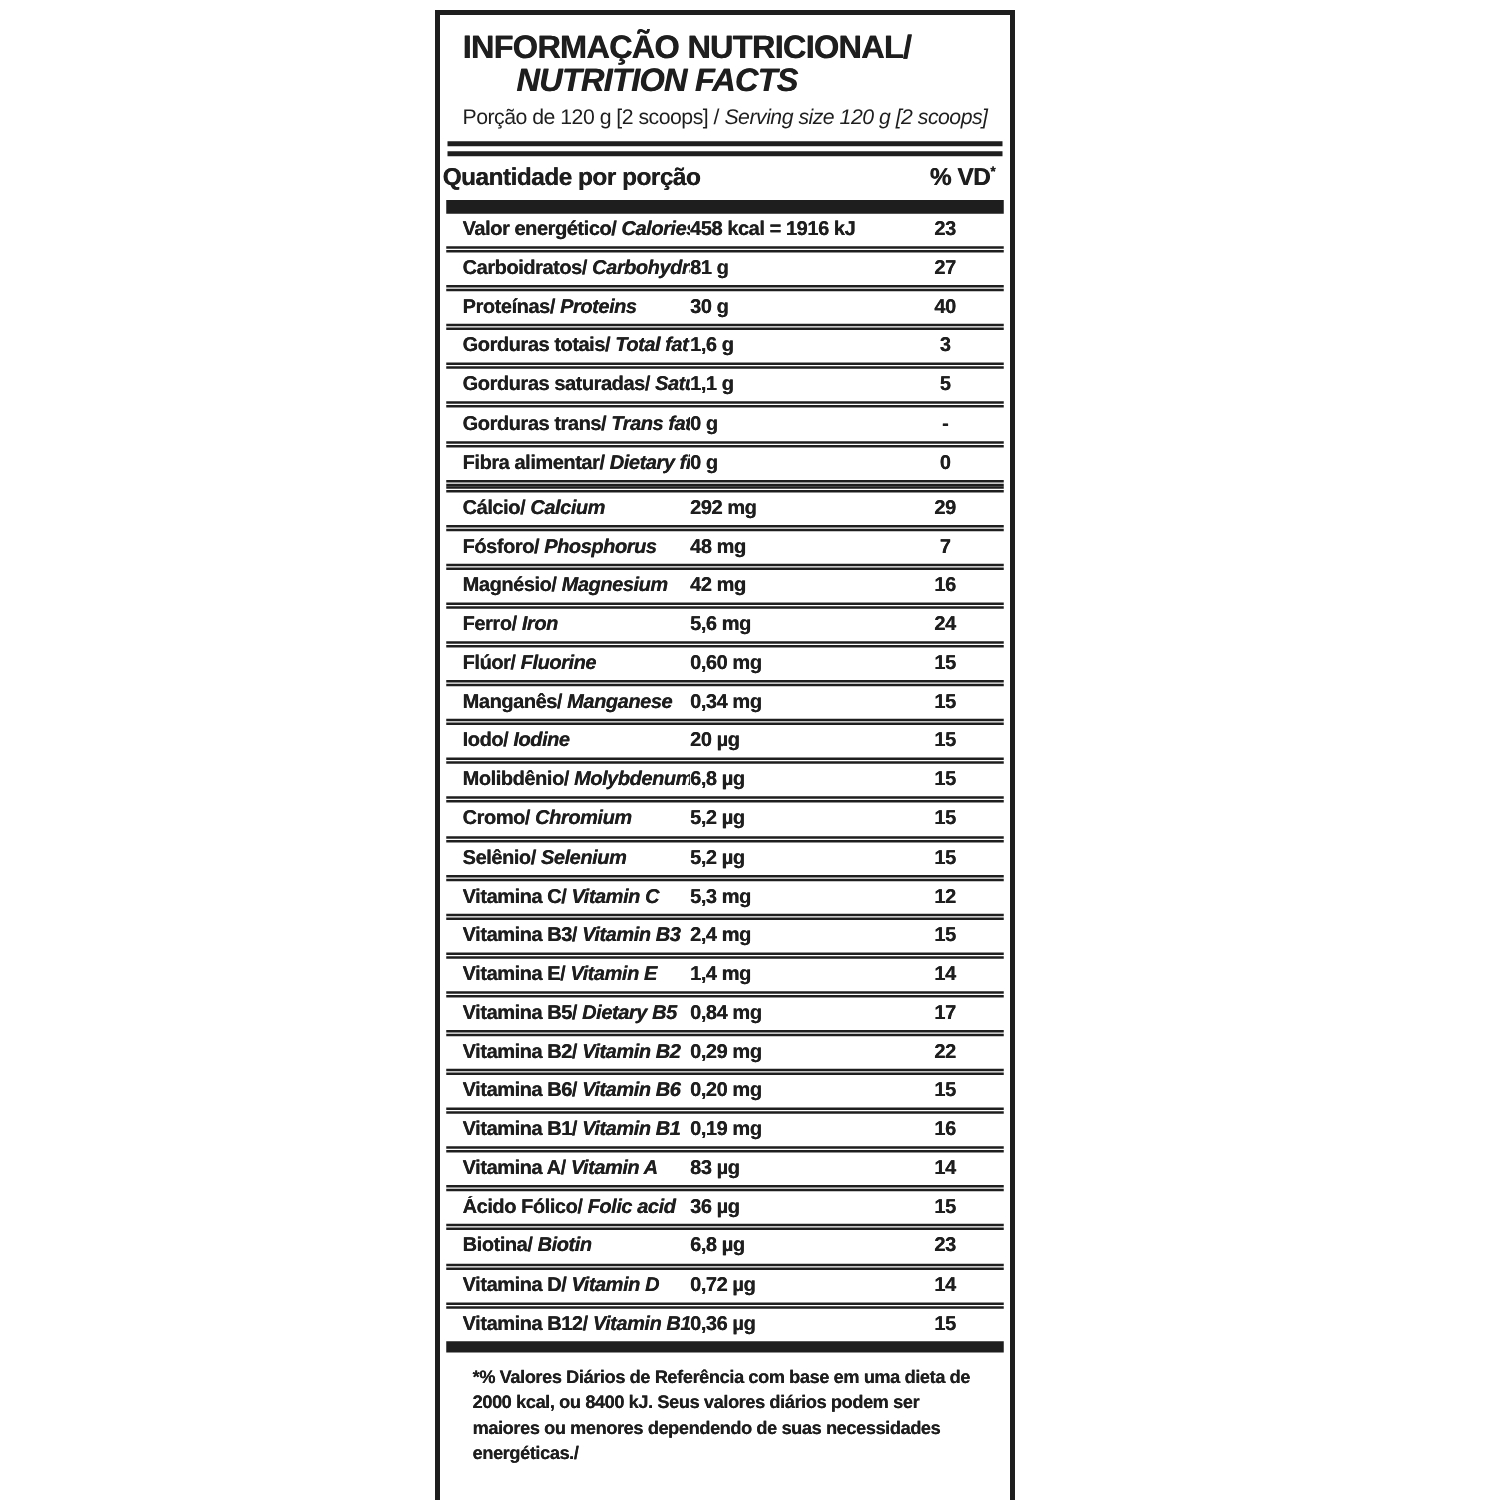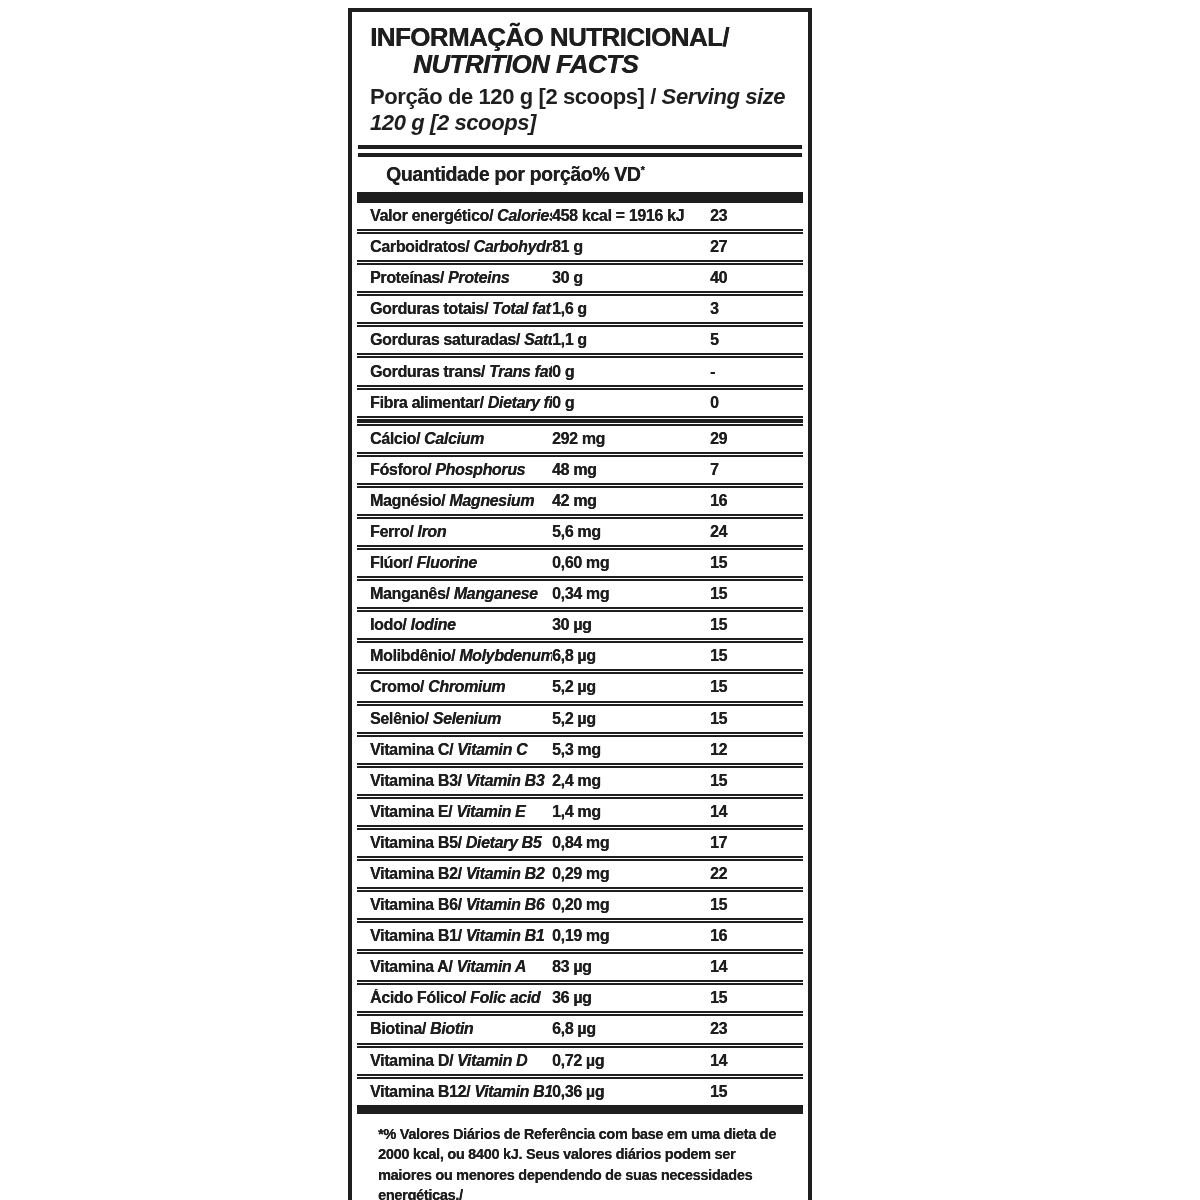--- a/index.html
+++ b/index.html
@@ -17,43 +17,43 @@
     background:var(--paper);
     border:4px solid var(--ink);
     border-bottom:none;
     overflow:hidden;
   }
 
   .hdr{padding:12px 14px 0 18px;}
   .title{font-size:26px;line-height:27px;font-weight:bold;letter-spacing:-0.6px;
          text-shadow:0.4px 0 0 currentColor;}
   .t-en{font-style:italic;margin-left:43px;}
-  .serving{font-size:22px;font-weight:bold;letter-spacing:-0.4px;margin-top:6px;padding-bottom:9px;}
+  .serving{font-size:17px;font-weight:normal;letter-spacing:-0.4px;margin-top:6px;padding-bottom:9px;}
   .it{font-style:italic;}
 
   .dbl-rule{height:0;border-top:12px double var(--ink);margin:0 6px;}
 
-  .col-hdr{display:flex;align-items:center;
+  .col-hdr{display:flex;justify-content:space-between;align-items:center;
            font-size:19.5px;font-weight:bold;letter-spacing:-0.4px;
-           padding:5px 12px 5px 34px;height:35px;
+           padding:5px 12px 5px 2px;height:35px;
            text-shadow:0.3px 0 0 currentColor;border-radius:13px;}
   .col-hdr sup{font-size:11px;}
 
   .thick-bar{height:11px;background:var(--ink);margin:0 5px;}
   .thick-bar.bottom{height:9px;}
 
   #rows{margin:0;}
   .row{display:grid;grid-template-columns:1fr 158px 92px;align-items:center;
        height:26.1px;padding-left:18px;padding-right:6px;
        font-size:16px;font-weight:bold;letter-spacing:-0.35px;
        text-shadow:0.25px 0 0 currentColor;}
   .row .nm{white-space:nowrap;overflow:hidden;}
   .row .nm .en{font-style:italic;}
   .row .val{text-align:left;white-space:nowrap;}
-  .row .dv{}
+  .row .dv{text-align:center;}
   .sep{height:0;border-top:5px double var(--ink);margin:0 5px;}
 
   .foot{font-size:14.5px;font-weight:bold;letter-spacing:-0.3px;line-height:1.42;
         margin:10px 22px 0 26px;text-shadow:0.2px 0 0 currentColor;}
 </style>
 </head>
 <body>
 
 <div class="canvas">
   <div class="label-box">
@@ -152,21 +152,21 @@
         </div>
         <div class="sep"></div>
         <div class="row">
           <span class="nm"><span class="pt">Manganês/ </span><span class="en">Manganese</span></span>
           <span class="val">0,34 mg</span>
           <span class="dv">15</span>
         </div>
         <div class="sep"></div>
         <div class="row">
           <span class="nm"><span class="pt">Iodo/ </span><span class="en">Iodine</span></span>
-          <span class="val">30 µg</span>
+          <span class="val">20 µg</span>
           <span class="dv">15</span>
         </div>
         <div class="sep"></div>
         <div class="row">
           <span class="nm"><span class="pt">Molibdênio/ </span><span class="en">Molybdenum</span></span>
           <span class="val">6,8 µg</span>
           <span class="dv">15</span>
         </div>
         <div class="sep"></div>
         <div class="row">

